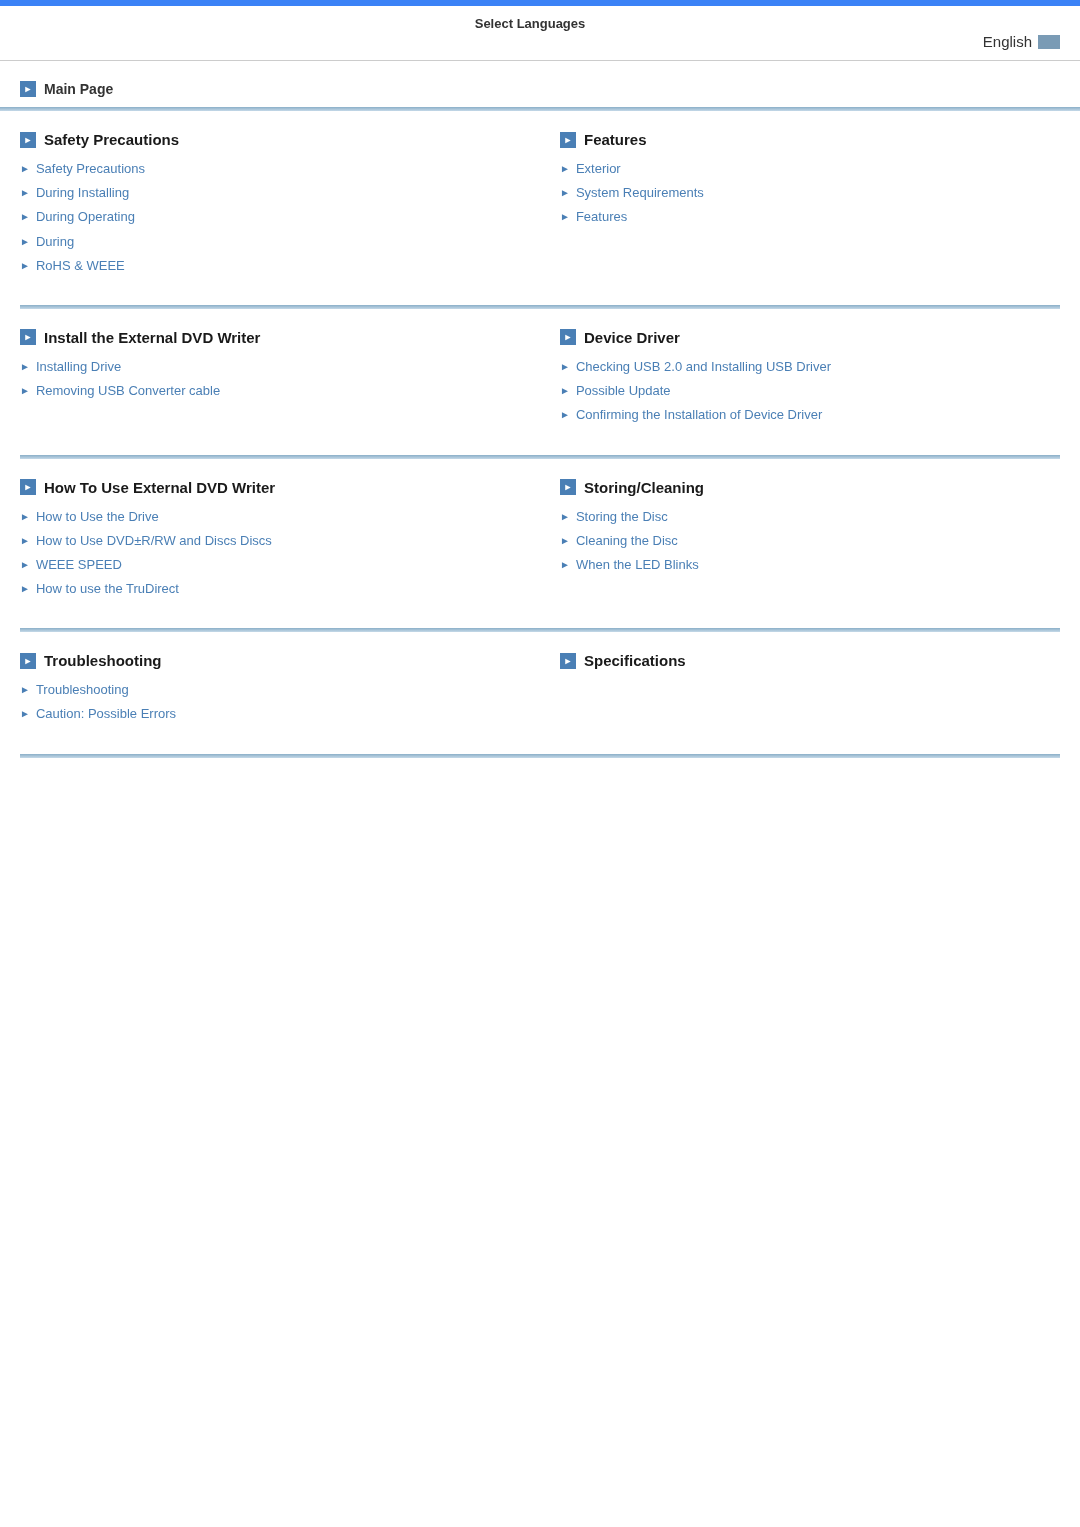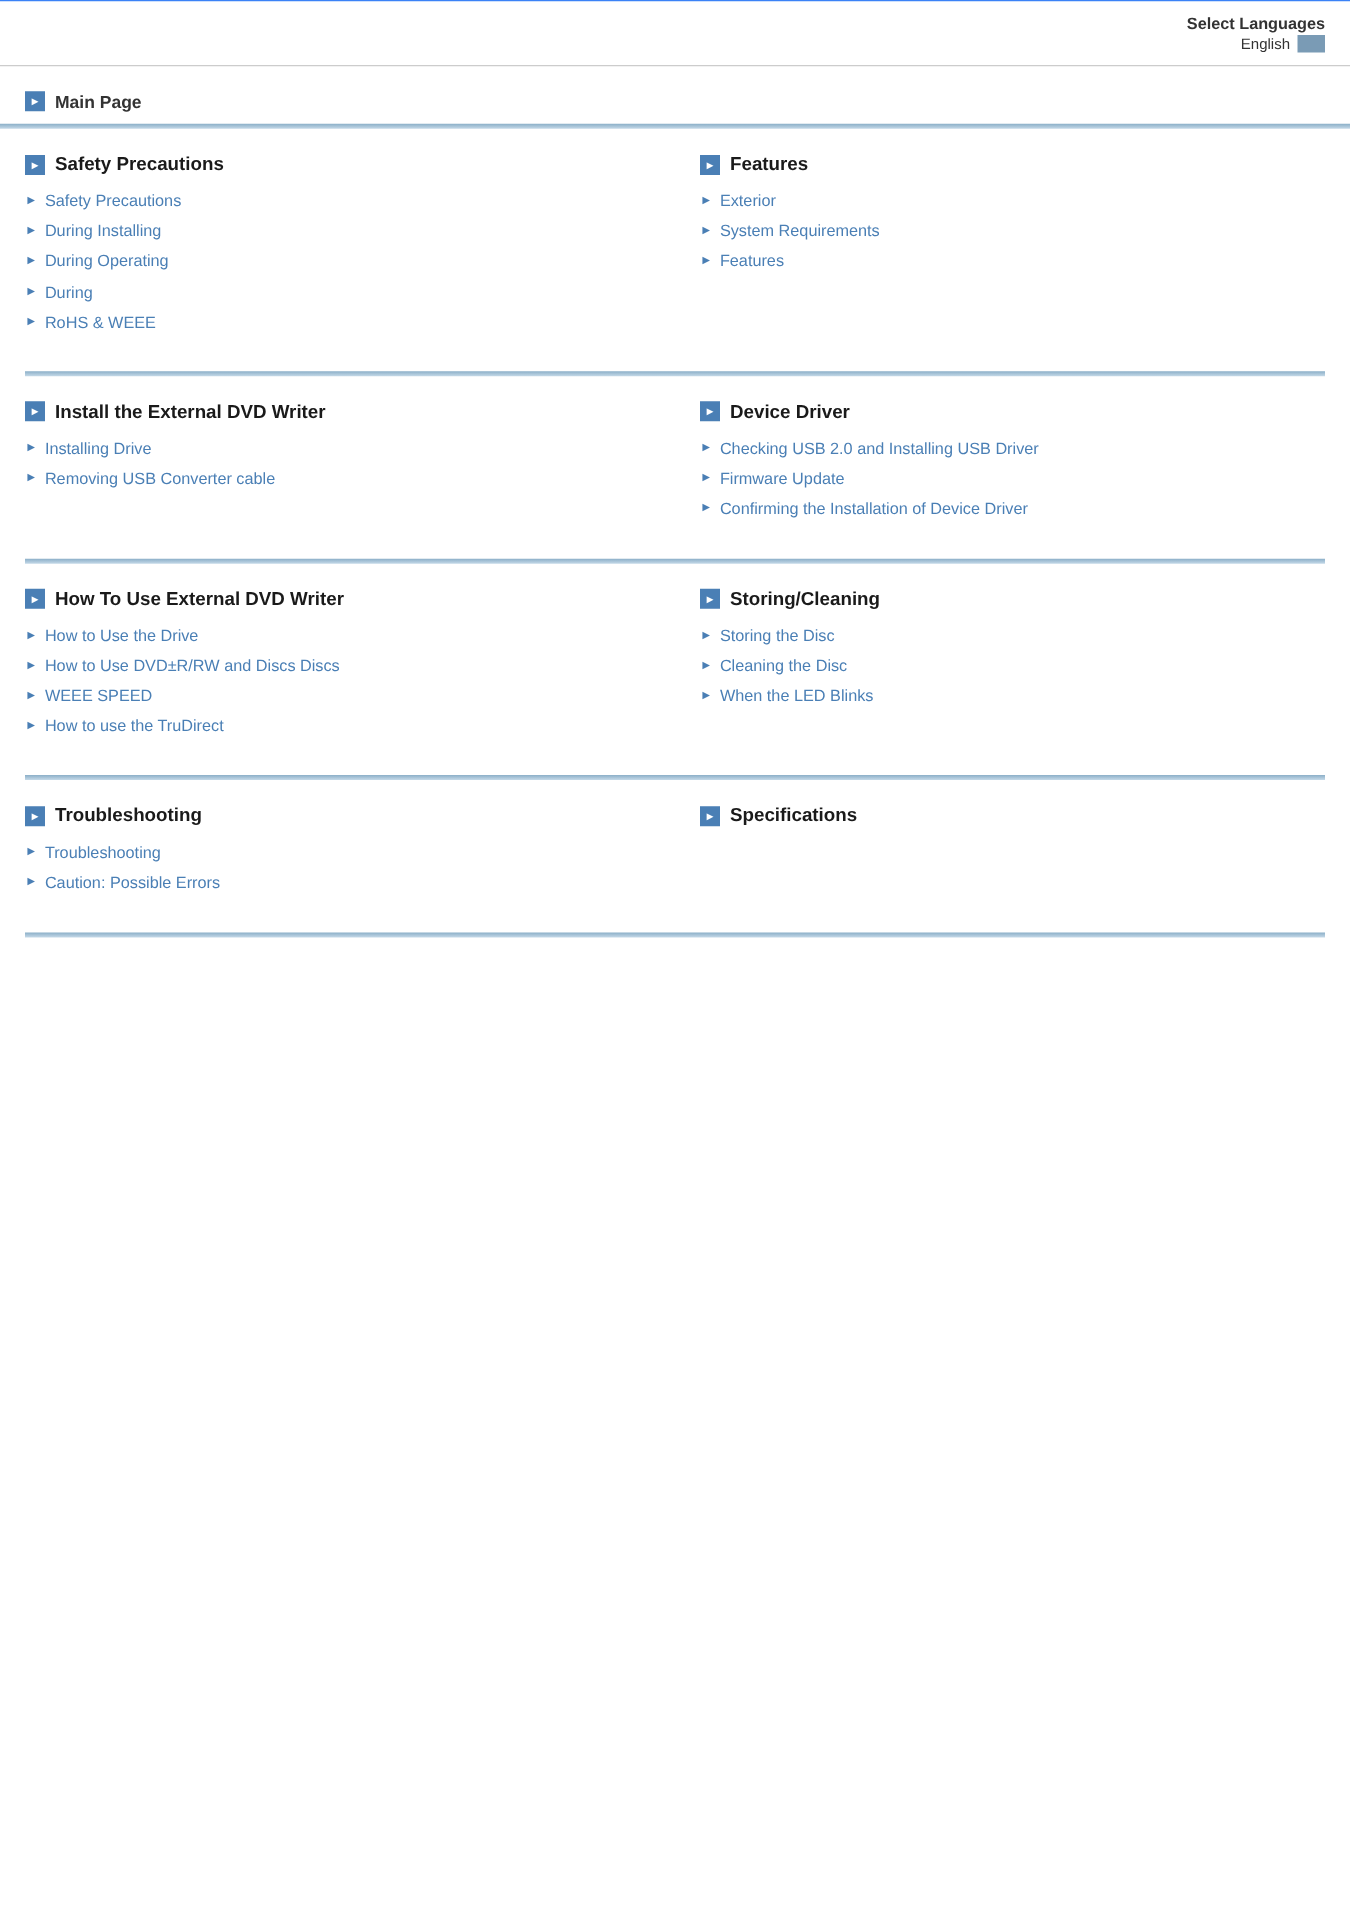--- a/index.html
+++ b/index.html
@@ -6,43 +6,43 @@
     body {
       font-family: Arial, sans-serif;
       font-size: 13px;
       background: #ffffff;
       color: #333;
       width: 1080px;
       min-height: 1527px;
     }
 
     .top-bar {
-      border-top: 1px solid #3b82f6;
+      border-top: 6px solid #3b82f6;
       padding: 10px 20px 10px 0;
-      text-align: right;
+      text-align: center;
       border-bottom: 1px solid #ccc;
       margin-bottom: 10px;
     }
 
     .language-select-label {
       font-weight: bold;
       font-size: 13px;
       display: block;
       margin-bottom: 2px;
     }
 
     .language-row {
       display: flex;
       align-items: center;
       justify-content: flex-end;
       gap: 6px;
     }
 
     .language-text {
-      font-size: 12px;
+      font-size: 15px;
       margin-left: 19px;
     }
 
     .language-swatch {
       width: 22px;
       height: 14px;
       background: #7a9bb5;
       display: inline-block;
       vertical-align: middle;
     }
@@ -229,21 +229,21 @@
         <span class="arrow-icon">►</span>
         <span>Device Driver</span>
       </div>
       <ul class="link-list">
         <li>
           <span class="bullet-arrow">►</span>
           <a href="#">Checking USB 2.0 and Installing USB Driver</a>
         </li>
         <li>
           <span class="bullet-arrow">►</span>
-          <a href="#">Firmware Update</a>
+          <a href="#">Possible Update</a>
         </li>
         <li>
           <span class="bullet-arrow">►</span>
           <a href="#">Confirming the Installation of Device Driver</a>
         </li>
       </ul>
     </div>
   </div>
 
   <div class="divider-bar"></div>

